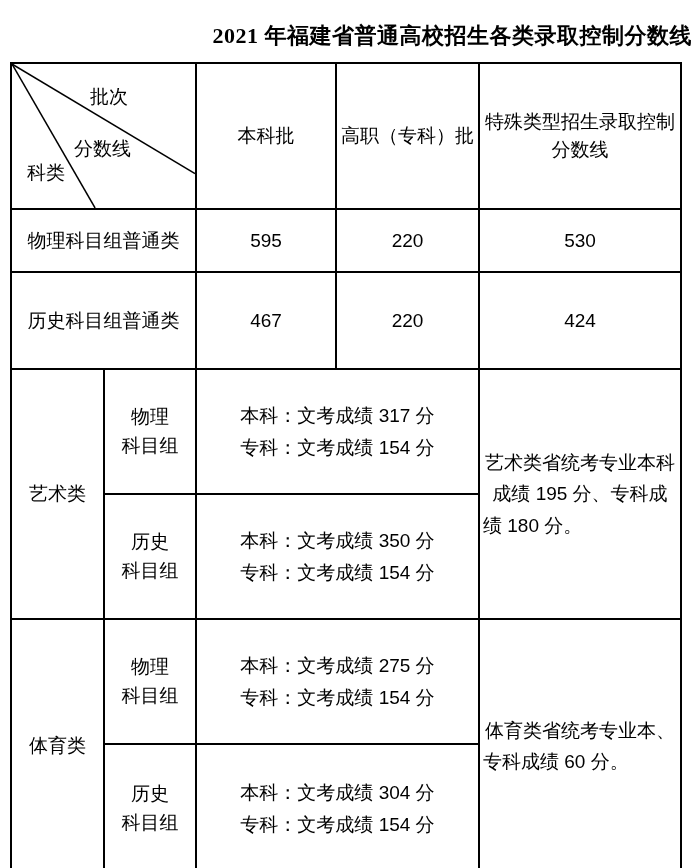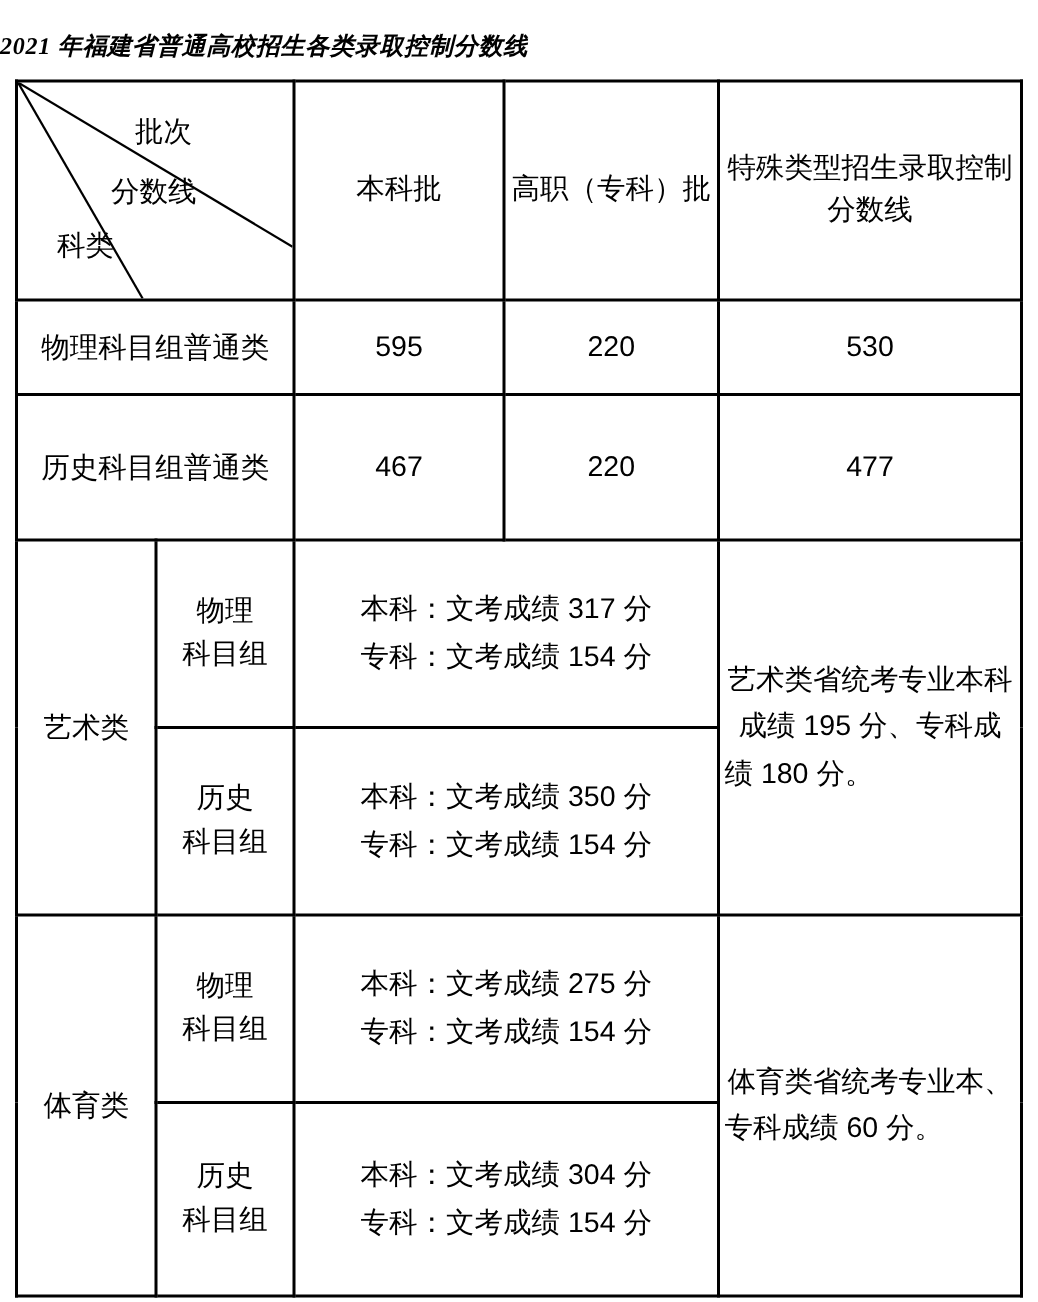--- a/index.html
+++ b/index.html
@@ -7,47 +7,46 @@
   body {
     width: 692px;
     height: 868px;
     font-family: "Liberation Serif", serif;
     color: #000000;
     overflow: hidden;
   }
   .page { width: 692px; height: 868px; position: relative; background: #ffffff; }
   .doc-title {
     margin-top: 21px;
-    text-align: left;
-    font-size: 16px;
+    text-align: right;
+    font-size: 22px;
     font-weight: bold;
     letter-spacing: 0.5px;
-    font-style: italic;
   }
   table.score-table {
     border-collapse: collapse;
     table-layout: fixed;
     width: 670px;
     margin: 11px 0 0 10px;
   }
   table.score-table td {
     border: 2px solid #000000;
     text-align: center;
     vertical-align: middle;
     font-size: 19px;
     padding: 3px;
   }
   
   td.corner-cell { position: relative; padding: 0; }
   .corner-wrap { position: absolute; inset: 0; }
   .corner-svg { position: absolute; left: 0; top: 0; width: 100%; height: 100%; }
   .corner-label { position: absolute; font-size: 19px; white-space: nowrap; }
   .lbl-batch { left: 78px; top: 20px; }
-  .lbl-scoreline { left: 62px; top: 60px; }
-  .lbl-category { left: 26px; top: 96px; }
+  .lbl-scoreline { left: 62px; top: 72px; }
+  .lbl-category { left: 15px; top: 96px; }
   
   .num {
     font-family: "Liberation Sans", sans-serif;
     font-size: 21px;
   }
   
   td.score-cell { text-align: center; }
   .score-lines {
     display: inline-block;
     text-align: left;
@@ -109,21 +108,21 @@
       <td colspan="2" class="rowlabel-cell">物理科目组普通类</td>
       <td class="num">595</td>
       <td class="num">220</td>
       <td class="num">530</td>
     </tr>
 
     <tr style="height:97px">
       <td colspan="2" class="rowlabel-cell">历史科目组普通类</td>
       <td class="num">467</td>
       <td class="num">220</td>
-      <td class="num">477</td>
+      <td class="num">424</td>
     </tr>
 
     <tr style="height:125px">
       <td rowspan="2" class="rowlabel-cell">艺术类</td>
       <td>
         <div class="subject-lines">
           <div>物理</div>
           <div>科目组</div>
         </div>
       </td>

